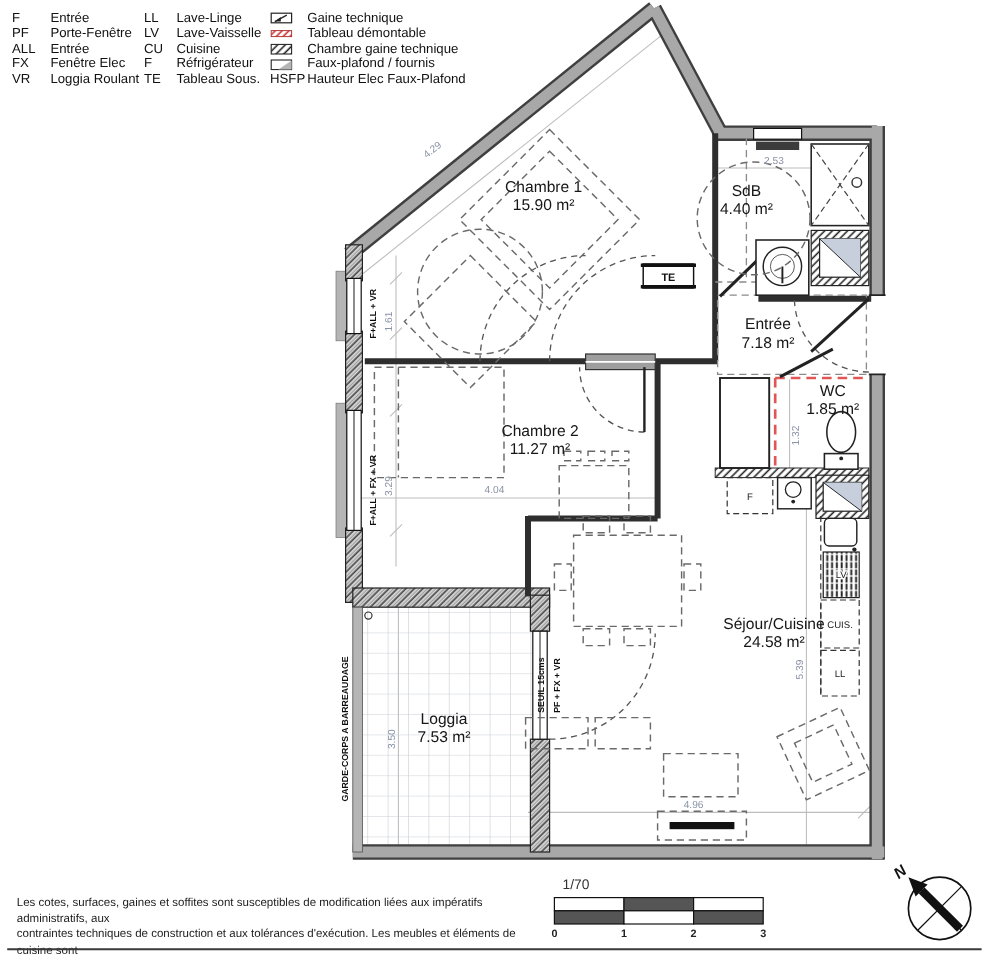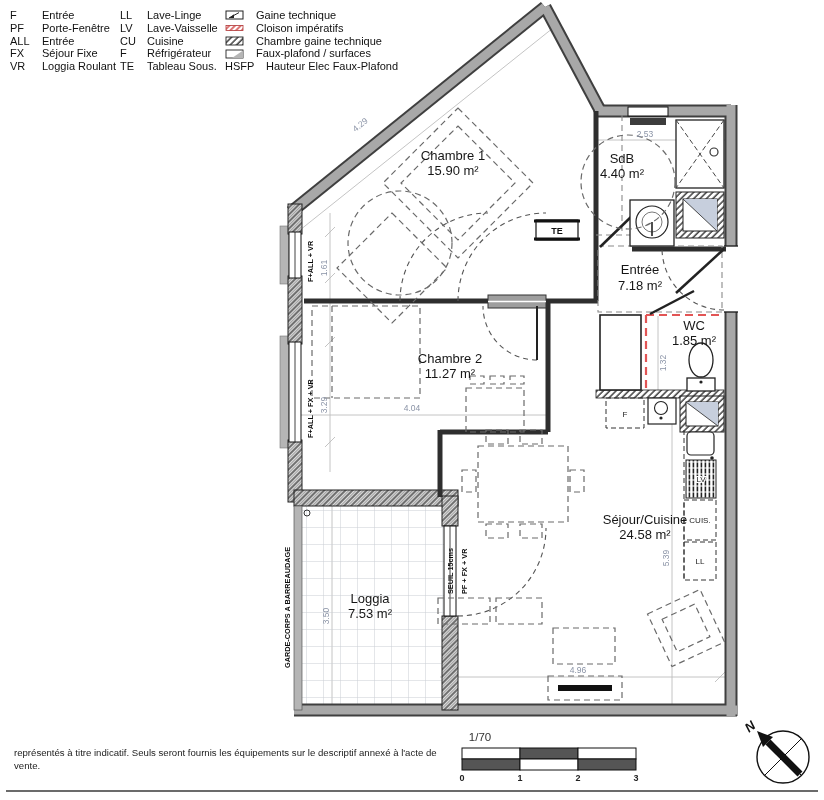--- a/index.html
+++ b/index.html
@@ -9,21 +9,21 @@
   .legend{position:absolute;top:9px;left:10px;width:560px;font-size:11px;line-height:12.8px;}
   .lg-col{position:absolute;top:0;}
   .lg-col.c1{left:0;}
   .lg-col.c2{left:110px;}
   .lg-col.c3{left:215px;}
   .lg-row{display:flex;align-items:center;height:12.8px;white-space:nowrap;}
   .lg-abbr{display:inline-block;width:32px;}
   .c2 .lg-abbr{width:27px;}
   .lg-sym{display:inline-block;width:22px;margin-right:9px;}
   .lg-sym svg{display:block;}
-  .lg-hsfp{display:inline-block;width:41px;margin-right:0;}
+  .lg-hsfp{display:inline-block;width:31px;margin-right:0;}
   
   .disclaimer{position:absolute;left:14px;top:746px;width:448px;font-size:9.6px;line-height:13.2px;color:#1c1c1c;}
   
   svg text{font-family:"Liberation Sans","DejaVu Sans",sans-serif;}
   .room-name{font-size:13px;fill:#161616;}
   .dim{font-size:8.5px;fill:#8a93a6;}
   .vlabel{font-size:7.3px;font-weight:bold;fill:#0c0c0c;}
   .applabel{font-size:8px;fill:#222;}
 </style>
 </head>
@@ -40,21 +40,21 @@
       <div class="lg-row">
           <span class="lg-abbr">PF</span>
           <span>Porte-Fenêtre</span>
         </div>
       <div class="lg-row">
           <span class="lg-abbr">ALL</span>
           <span>Entrée</span>
         </div>
       <div class="lg-row">
           <span class="lg-abbr">FX</span>
-          <span>Séjour Fixe</span>
+          <span>Fenêtre Elec</span>
         </div>
       <div class="lg-row">
           <span class="lg-abbr">VR</span>
           <span>Loggia Roulant</span>
         </div>
     </div>
     <div class="lg-col c2">
       <div class="lg-row">
           <span class="lg-abbr">LL</span>
           <span>Lave-Linge</span>
@@ -86,38 +86,38 @@
             </svg>
           </span>
         <span>Gaine technique</span>
       </div>
       <div class="lg-row">
         <span class="lg-sym">
             <svg width="20" height="10">
               <rect x="1" y="2.5" width="17" height="5" fill="url(#redhatch)" stroke="#b03434" stroke-width="0.8"></rect>
             </svg>
           </span>
-        <span>Cloison impératifs</span>
+        <span>Tableau démontable</span>
       </div>
       <div class="lg-row">
         <span class="lg-sym">
             <svg width="20" height="10">
               <rect x="1" y="1" width="17" height="8" fill="url(#blkhatch)" stroke="#222" stroke-width="0.9"></rect>
             </svg>
           </span>
         <span>Chambre gaine technique</span>
       </div>
       <div class="lg-row">
         <span class="lg-sym">
             <svg width="20" height="10">
               <rect x="1" y="1" width="17" height="8" fill="#fff" stroke="#222" stroke-width="0.9"></rect>
               <polygon points="18,1.5 18,9 7,9" fill="#b5b5b5"></polygon>
             </svg>
           </span>
-        <span>Faux-plafond / surfaces</span>
+        <span>Faux-plafond / fournis</span>
       </div>
       <div class="lg-row">
         <span class="lg-hsfp">HSFP</span>
         <span>Hauteur Elec Faux-Plafond</span>
       </div>
     </div>
   </div>
 
   <svg width="824" height="724" viewBox="0 0 824 724" style="position:absolute;top:0;left:0;">
     <defs>
@@ -391,20 +391,22 @@
     <g>
       <text class="vlabel" transform="translate(290,668) rotate(-90)">GARDE-CORPS A BARREAUDAGE</text>
       <text class="vlabel" transform="translate(453,594) rotate(-90)">SEUIL 15cms</text>
       <text class="vlabel" transform="translate(467,594) rotate(-90)">PF + FX + VR</text>
       <text class="vlabel" transform="translate(313,282) rotate(-90)">F+ALL + VR</text>
       <text class="vlabel" transform="translate(313,438) rotate(-90)">F+ALL + FX + VR</text>
     </g>
   </svg>
 
   <div class="disclaimer">
+    <div>Les cotes, surfaces, gaines et soffites sont susceptibles de modification liées aux impératifs administratifs, aux</div>
+    <div>contraintes techniques de construction et aux tolérances d'exécution. Les meubles et éléments de cuisine sont</div>
     <div>représentés à titre indicatif. Seuls seront fournis les équipements sur le descriptif annexé à l'acte de vente.</div>
   </div>
 
   <svg width="824" height="85" viewBox="0 0 824 85" style="position:absolute;top:715px;left:0;">
 
     <g>
       <text x="480" y="26" font-size="11.5" fill="#333" text-anchor="middle">1/70</text>
       <rect x="462" y="33" width="58" height="11" fill="#fff" stroke="#111"></rect>
       <rect x="520" y="33" width="58" height="11" fill="#555" stroke="#111"></rect>
       <rect x="578" y="33" width="58" height="11" fill="#fff" stroke="#111"></rect>

